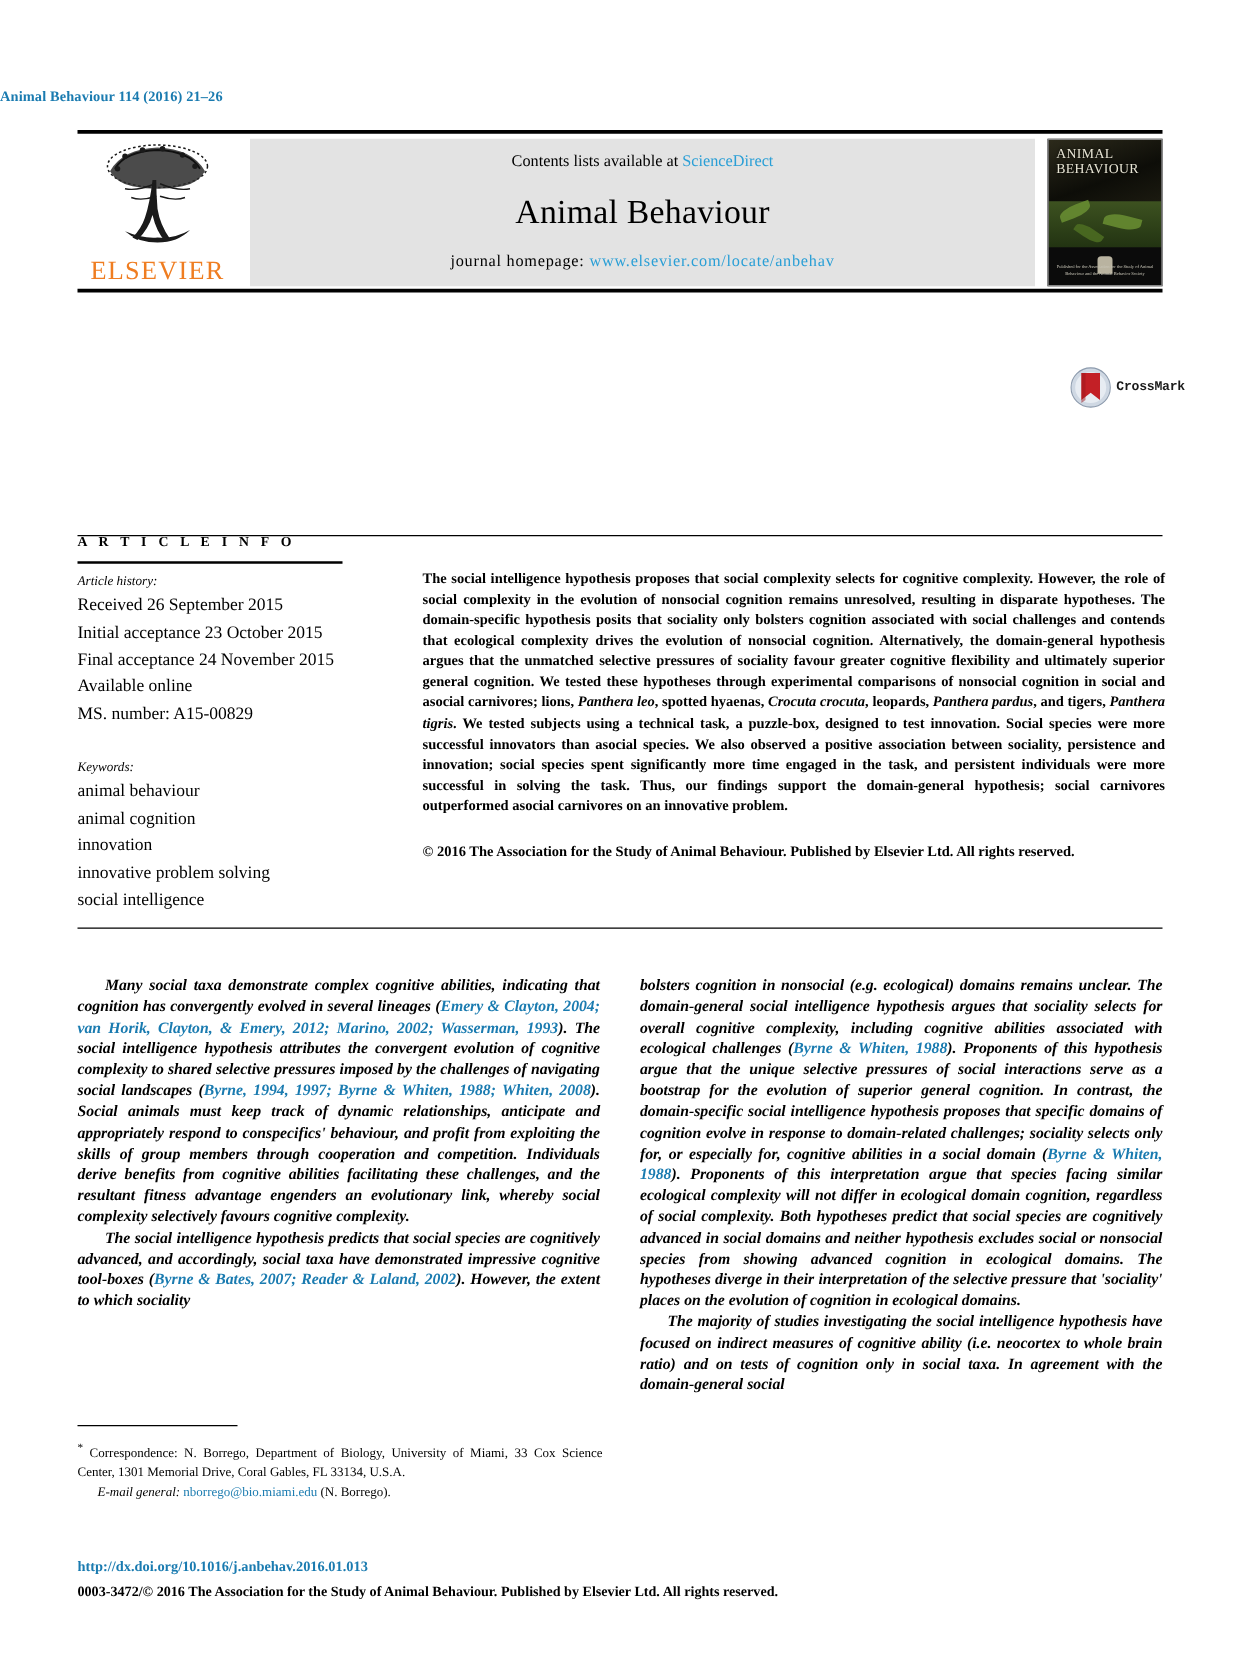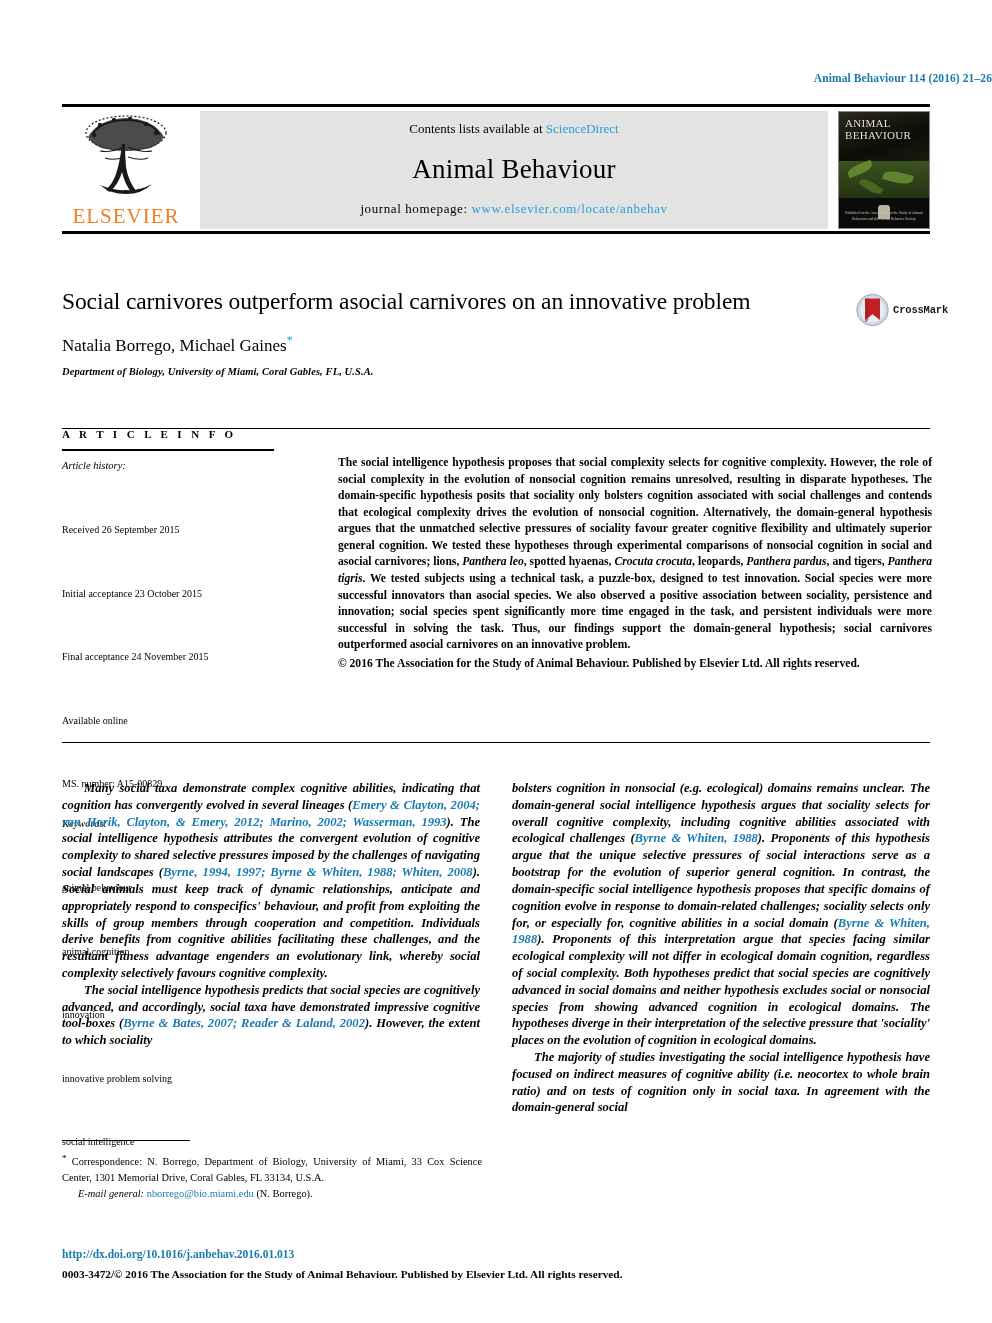--- a/index.html
+++ b/index.html
@@ -21,21 +21,21 @@
     width: 992px;
     height: 1323px;
   }
 
   
   .running-head {
     position: absolute;
     top: 72px;
     left: 0;
     width: 992px;
-    text-align: right;
+    text-align: left;
     font-size: 11.5px;
     color: #1a7bb0;
     font-weight: bold;
     letter-spacing: 0.1px;
   }
 
   
   .masthead {
     position: absolute;
     top: 104px;
@@ -237,40 +237,39 @@
     background: #000;
     margin: 9px 0 7px 0;
     width: 212px;
   }
   .info-sub {
     font-size: 10.5px;
     font-style: italic;
     line-height: 1.55;
   }
   .info-line {
-    font-size: 10px;
+    font-size: 14px;
     line-height: 1.55;
-    margin-top: 48px;
   }
   .kw-block { margin-top: 24px; }
 
   
   .abstract {
     position: absolute;
     top: 455px;
     left: 338px;
     width: 594px;
     font-size: 11.6px;
     line-height: 1.43;
     text-align: justify;
     font-weight: bold;
   }
   .abstract p { margin: 0; }
   .abstract .copyright {
-    margin-top: 2px;
+    margin-top: 20px;
     text-align: left;
   }
   .abstract i { font-style: italic; }
 
   
   .body-col {
     position: absolute;
     top: 780px;
     width: 418px;
     font-size: 12.6px;
@@ -377,27 +376,20 @@
         <div class="cover-leaf" style="left:20px;top:70px;width:24px;height:9px;transform:rotate(35deg);background:#4d6f22;"></div>
         <div class="cover-figure"></div>
         <div class="cover-title">ANIMAL BEHAVIOUR</div>
         <div class="cover-caption">Published for the Association for the Study of Animal Behaviour and the Animal Behavior Society</div>
       </div>
     </div>
 
     <div class="mast-rule-bottom"></div>
   </div>
 
-  <div class="title-area">
-    <h1 class="article-title">Social carnivores outperform asocial carnivores on an innovative problem</h1>
-    <div class="authors">
-      <span>Natalia Borrego, Michael Gaines</span><span class="star">*</span>
-    </div>
-    <div class="affiliation">Department of Biology, University of Miami, Coral Gables, FL, U.S.A.</div>
-  </div>
 
   <div class="crossmark">
     <svg width="40" height="40" viewBox="0 0 40 40">
       <circle cx="20" cy="20" r="19" fill="#cfd8e3" stroke="#8d9bad" stroke-width="1"></circle>
       <circle cx="20" cy="20" r="15" fill="#e7ecf2"></circle>
       <path d="M11 6 h18 v26 l-9 -7 l-9 7 z" fill="#c32026"></path>
       <path d="M11 6 h4 v26 l-4 3 z" fill="#9e151b" opacity="0.5"></path>
     </svg>
     <span class="crossmark-label">CrossMark</span>
   </div>

